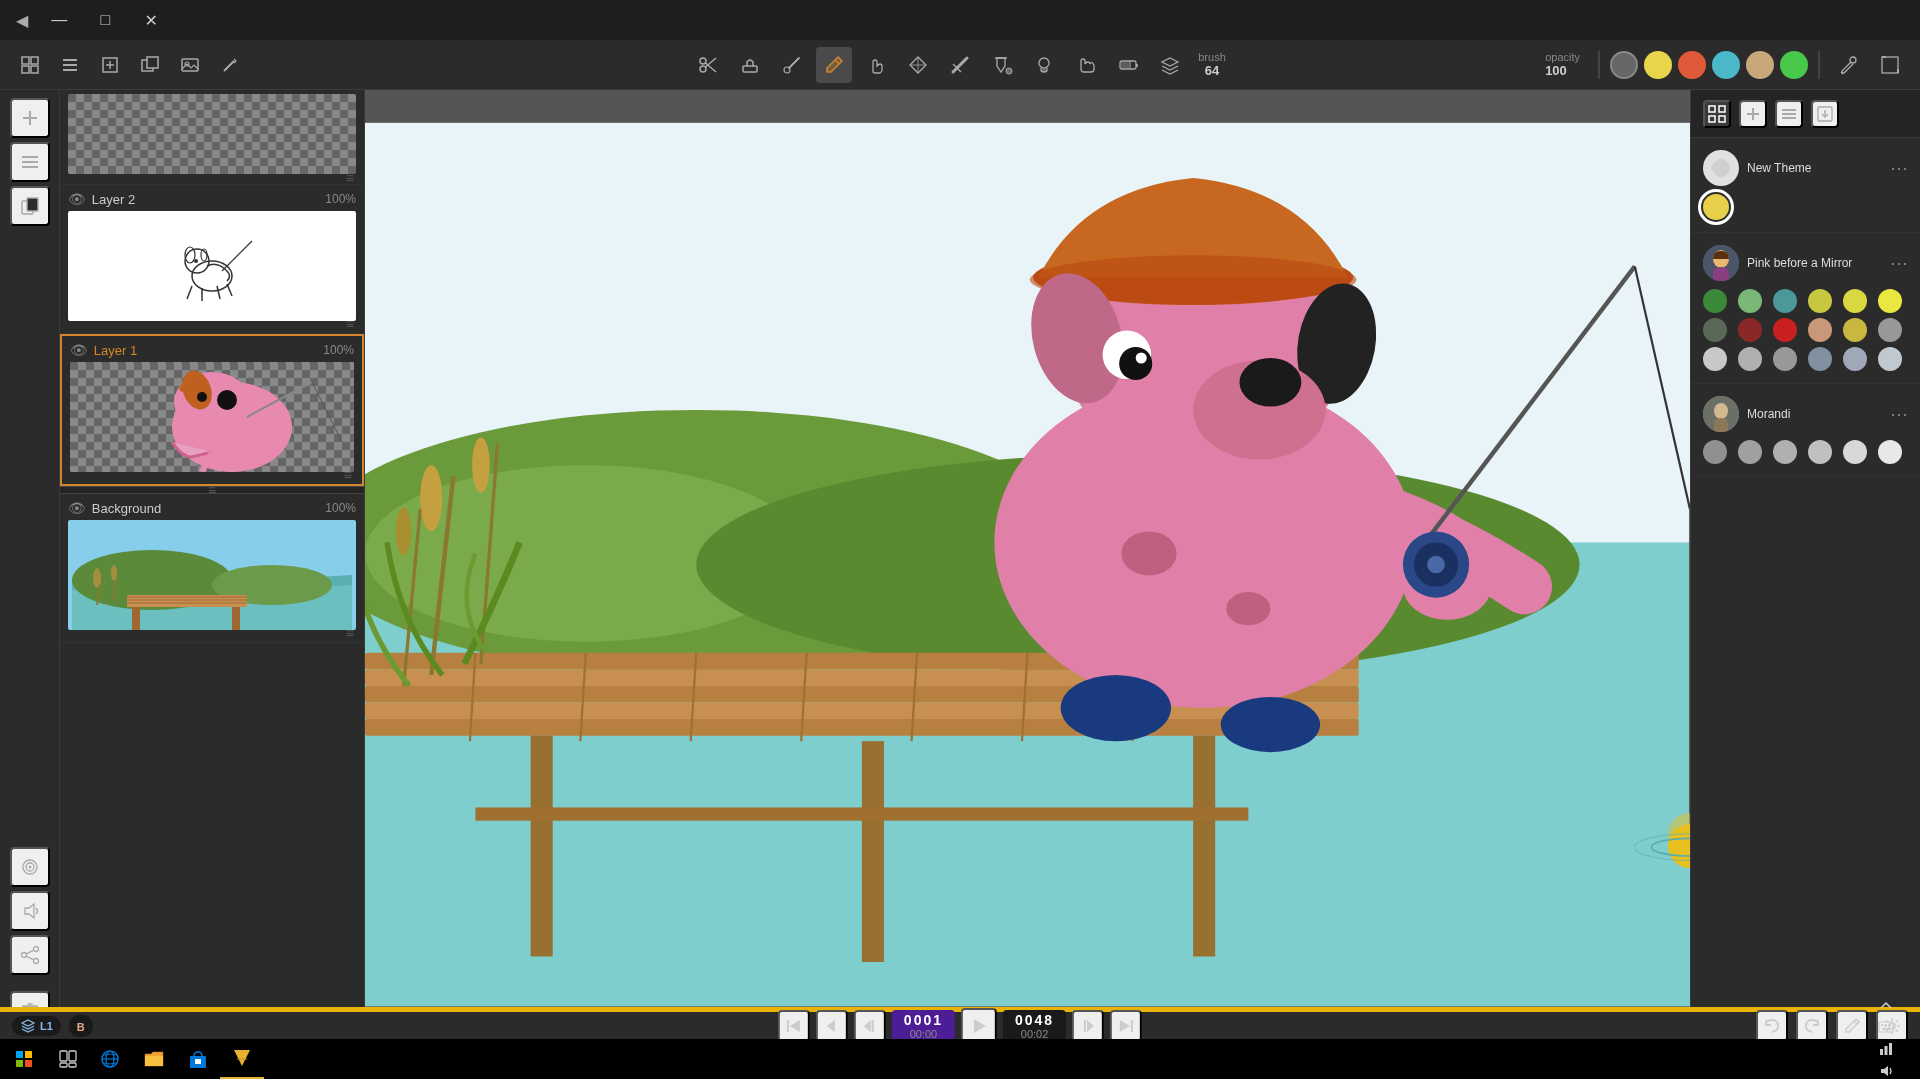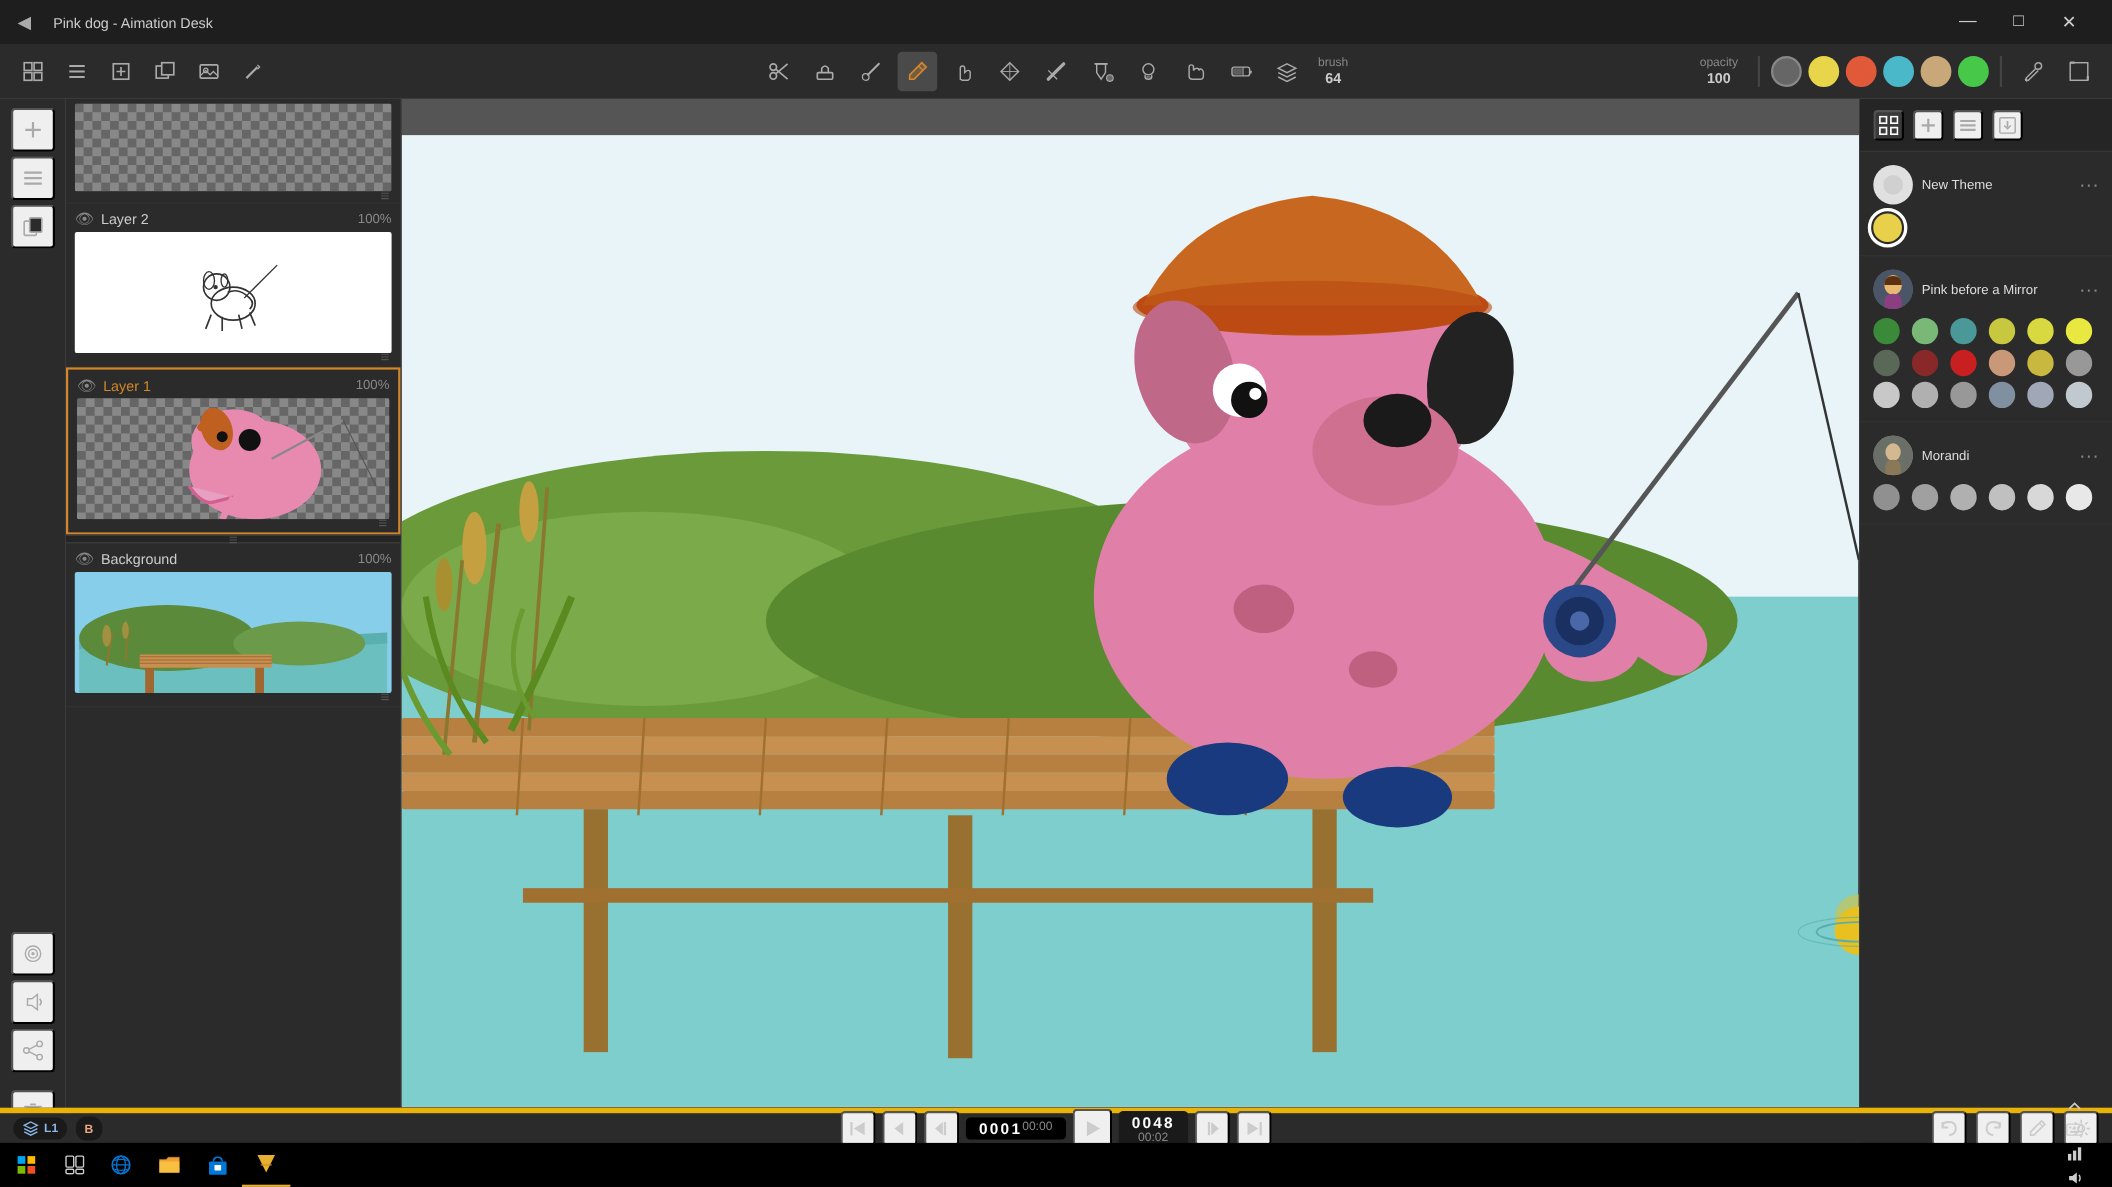--- a/index.html
+++ b/index.html
@@ -88,21 +88,20 @@
     .checkerboard {
       background-image: repeating-conic-gradient(#888 0% 25%, #666 0% 50%);
       background-size: 16px 16px;
     }
   </style>
 </head>
 <body>
 
 <div class="titlebar">
   <span style="font-size:16px; color:#aaa; cursor:pointer; margin-right:8px;">◀</span>
-  <span class="titlebar-title">Pink dog - Aimation Desk</span>
   <div class="titlebar-controls">
     <button class="titlebar-btn">—</button>
     <button class="titlebar-btn">□</button>
     <button class="titlebar-btn close">✕</button>
   </div>
 </div>
 
 <div class="toolbar">
   <div class="toolbar-left">
     <button class="tool-btn">
@@ -241,21 +240,21 @@
     </button>
 
     <div style="display:flex;flex-direction:column;align-items:center;margin:0 4px;">
       <span style="font-size:11px;color:#888;">brush</span>
       <span style="font-size:13px;color:#ccc;font-weight:bold;">64</span>
     </div>
   </div>
 
   <div class="toolbar-right">
 
-    <div style="display:flex;flex-direction:column;align-items:center;margin-right:8px;">
+    <div style="display:flex;flex-direction:column;align-items:flex-start;margin-right:8px;">
       <span style="font-size:11px;color:#888;">opacity</span>
       <span style="font-size:13px;color:#ccc;font-weight:bold;">100</span>
     </div>
 
     <div style="width:2px;height:28px;background:#444;margin:0 4px;"></div>
     <div class="color-swatch" style="width:28px;height:28px;background:#666;border-radius:50%;border:2px solid #888;"></div>
     <div class="color-swatch" style="width:28px;height:28px;background:#e8d54a;border-radius:50%;"></div>
     <div class="color-swatch" style="width:28px;height:28px;background:#e05a3a;border-radius:50%;"></div>
     <div class="color-swatch" style="width:28px;height:28px;background:#4ab8c8;border-radius:50%;"></div>
     <div class="color-swatch" style="width:28px;height:28px;background:#c8a878;border-radius:50%;"></div>
@@ -673,21 +672,21 @@
         <path d="M12 3 L4 9 L12 15Z" fill="#ccc"></path>
       </svg>
     </button>
     <button class="play-btn">
       <svg width="18" height="18" viewBox="0 0 18 18" fill="none">
         <path d="M10 3 L3 9 L10 15Z" fill="#ccc"></path>
         <line x1="12" y1="3" x2="12" y2="15" stroke="#ccc" stroke-width="2"></line>
       </svg>
     </button>
 
-    <div style="display:flex; flex-direction:row; align-items:flex-start; background:#000000; border-radius:4px; padding:2px 12px; min-width:60px;">
+    <div style="display:flex; flex-direction:column; align-items:center; background:#4c1d95; border-radius:4px; padding:2px 12px; min-width:60px;">
       <span style="font-size:14px; color:#fff; font-weight:bold; letter-spacing:2px;">0001</span>
       <span style="font-size:11px; color:#888;">00:00</span>
     </div>
 
     <button class="play-btn" style="width:36px; height:36px;">
       <svg width="20" height="20" viewBox="0 0 20 20" fill="none">
         <path d="M5 3 L17 10 L5 17Z" fill="#ccc"></path>
       </svg>
     </button>
 

